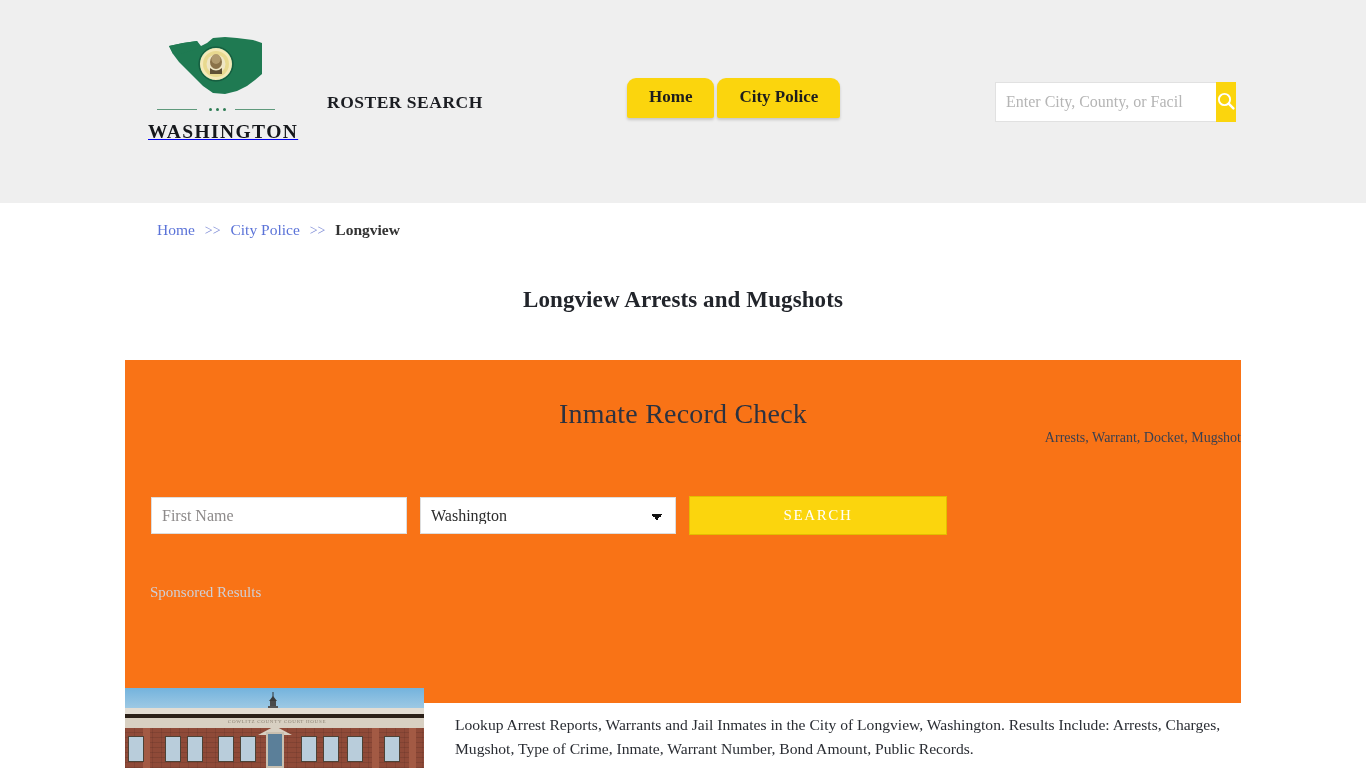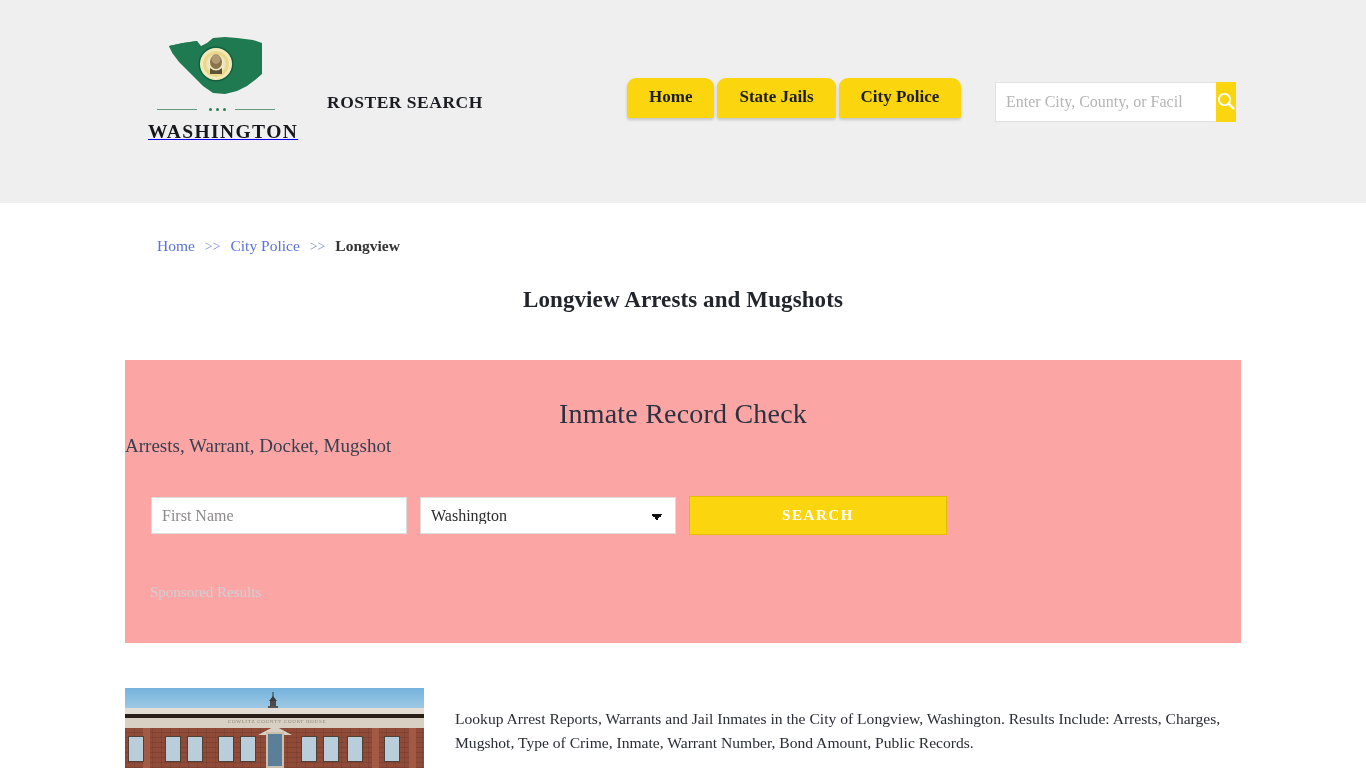--- a/index.html
+++ b/index.html
@@ -129,21 +129,20 @@
     padding: 0;
   }
 
   
   .breadcrumb {
     position: absolute;
     left: 157px; top: 221px;
     font-size: 15.5px;
     color: #4a4a4a;
     white-space: nowrap;
-    margin-top: 16px;
   }
   .breadcrumb a {
     color: #5b73d8;
     text-decoration: none;
   }
   .breadcrumb .sep {
     color: #7e8cd6;
     margin: 0 6px;
     font-size: 14px;
   }
@@ -161,35 +160,34 @@
     font-size: 23px;
     font-weight: bold;
     color: #22252b;
     letter-spacing: .1px;
   }
 
   
   .search-panel {
     position: absolute;
     left: 125px; top: 360px;
-    width: 1116px; height: 283px;
-    background: #fca5a5;
+    width: 1116px; height: 343px;
+    background: #f97316;
   }
   .panel-title {
     margin-top: 38px;
     text-align: center;
     font-size: 28px;
     color: #2c3240;
     font-weight: normal;
     letter-spacing: .2px;
   }
   .panel-subtitle {
-    margin-top: 5px;
-    text-align: left;
-    font-size: 19px;
+    text-align: right;
+    font-size: 14px;
     color: #3a4050;
   }
   .panel-form {
     position: absolute;
     left: 26px; top: 136px;
     width: 1064px;
     display: flex;
     align-items: center;
   }
   .field {
@@ -219,21 +217,21 @@
       calc(100% - 12px) 16px;
     background-size: 6px 6px, 6px 6px;
     background-repeat: no-repeat;
   }
   .btn-search {
     width: 258px; height: 39px;
     background: #fbd50d;
     border: 1px solid #e3be00;
     color: #fff;
     font-size: 15px;
-    font-weight: bold;
+    font-weight: normal;
     letter-spacing: 1.6px;
     cursor: pointer;
     font-family: "Liberation Serif", serif;
   }
   .sponsored {
     position: absolute;
     left: 150px; top: 584px;
     font-size: 15px;
     color: #cfcfd6;
   }
@@ -246,21 +244,21 @@
   }
   .thumb {
     position: absolute;
     left: 125px; top: 0;
     width: 299px; height: 80px;
     overflow: hidden;
     background: #8fbcd8;
   }
   .content-text {
     position: absolute;
-    left: 455px; top: 3px;
+    left: 455px; top: 9px;
     width: 786px;
     font-size: 15.6px;
     line-height: 24.5px;
     color: #2a2d33;
   }
 
   
   .ch-sky   { position:absolute; left:0; top:0; width:299px; height:26px; background:linear-gradient(#74b3dd,#a9cfe6); }
   .ch-cornice { position:absolute; left:0; top:20px; width:299px; height:6px; background:#e3ddd3; }
   .ch-dentil  { position:absolute; left:0; top:26px; width:299px; height:4px; background:#2b2018; }
@@ -303,21 +301,20 @@
           <span class="dot d3"></span>
         <span class="ln r"></span>
       </div>
       <div class="brand-line">WASHINGTON</div>
     </a>
 
     <div class="roster-search-text">ROSTER SEARCH</div>
 
     <nav class="main-nav">
       <a class="nav-tab" href="#">Home</a>
-      <a class="nav-tab" href="#">State Jails</a>
       <a class="nav-tab" href="#">City Police</a>
     </nav>
 
     <div class="header-search">
       <input type="text" placeholder="Enter City, County, or Facil" style="">
       <button class="header-search-btn">
         <span>
           <svg width="20" height="20" viewBox="0 0 20 20">
             <circle cx="8.5" cy="8.5" r="5.6" fill="none" stroke="#ffffff" stroke-width="1.9"></circle>
             <line x1="12.7" y1="12.7" x2="17.4" y2="17.4" stroke="#ffffff" stroke-width="2.4" stroke-linecap="round"></line>

